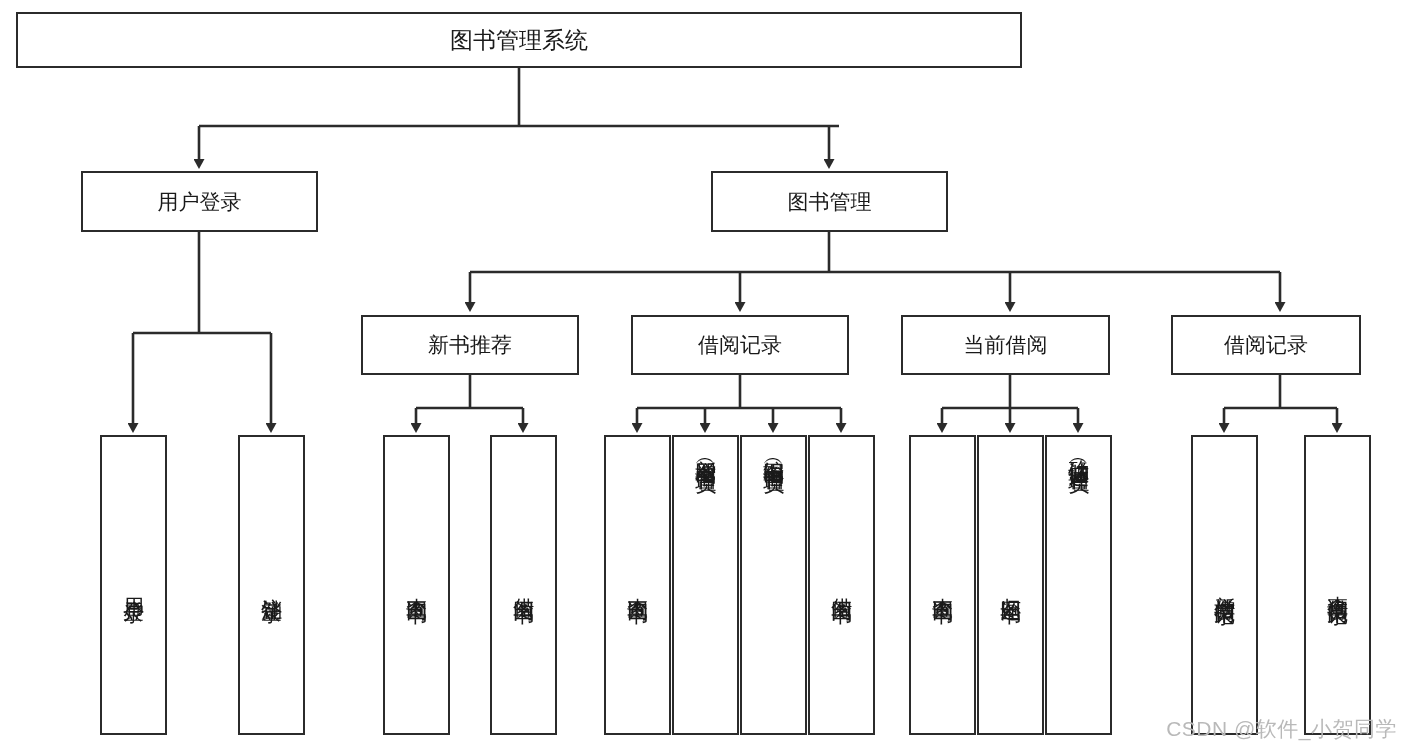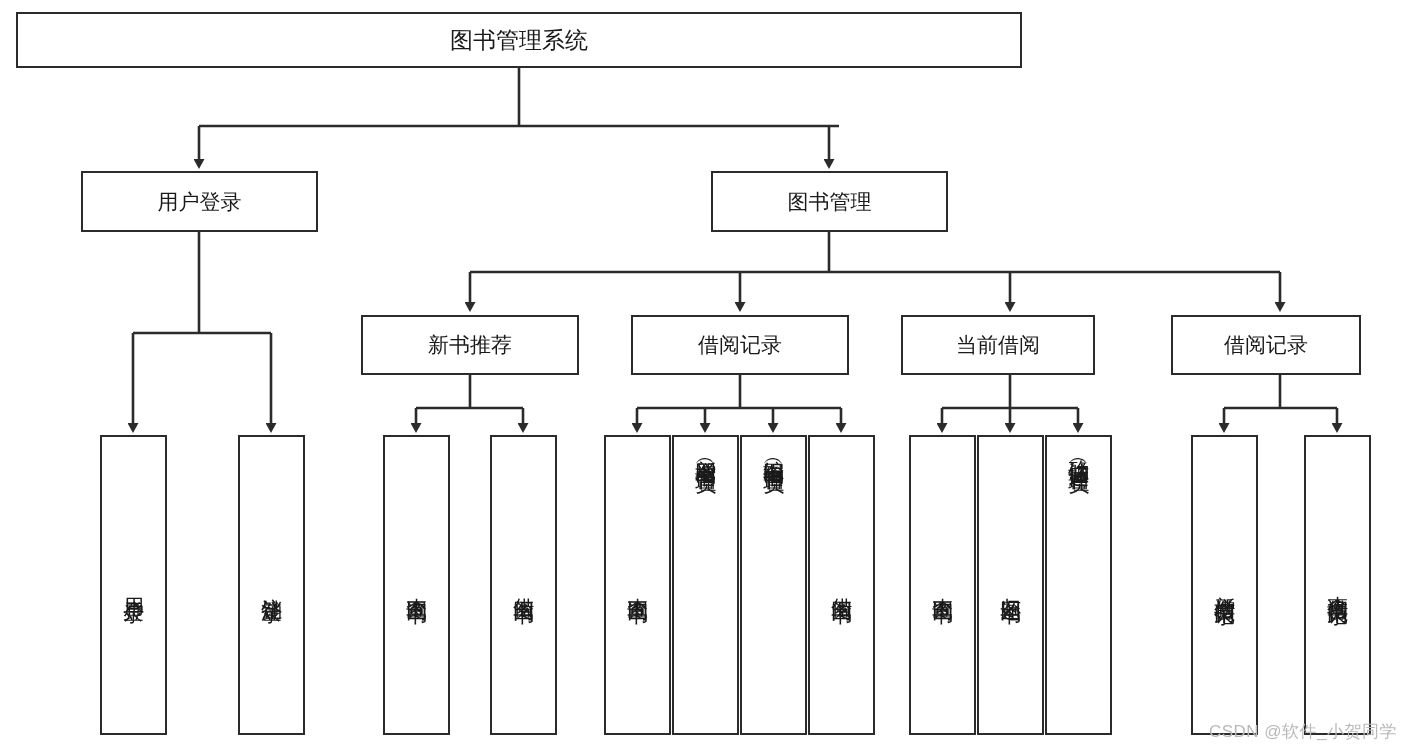--- a/index.html
+++ b/index.html
@@ -68,21 +68,21 @@
   .leaf.centered {
     align-items: center;
   }
   .leaf.centered .vtext {
     padding-top: 0;
   }
   #watermark {
     position: absolute;
     right: 8px;
     bottom: 4px;
-    font-size: 17px;
+    font-size: 21px;
     color: #b9b9b9;
     letter-spacing: 0.5px;
     z-index: 5;
     white-space: nowrap;
   }
 </style>
 </head>
 <body>
 
 <div id="canvas">
@@ -147,21 +147,21 @@
   <div class="node lvl3" style="left:361px; top:315px; width:218px; height:60px;">
     <span>新书推荐</span>
   </div>
 
   <div class="node lvl2" style="left:711px; top:171px; width:237px; height:61px;">
     <span>图书管理</span>
   </div>
   <div class="node lvl3" style="left:631px; top:315px; width:218px; height:60px;">
     <span>借阅记录</span>
   </div>
-  <div class="node lvl3" style="left:901px; top:315px; width:194px; height:60px;">
+  <div class="node lvl3" style="left:901px; top:315px; width:209px; height:60px;">
     <span>当前借阅</span>
   </div>
   <div class="node lvl3" style="left:1171px; top:315px; width:190px; height:60px;">
     <span>借阅记录</span>
   </div>
 
   <div class="leaf centered" style="left:100px; top:435px; width:67px; height:300px;">
     <span class="vtext">用户登录</span>
   </div>
   <div class="leaf centered" style="left:238px; top:435px; width:67px; height:300px;">

